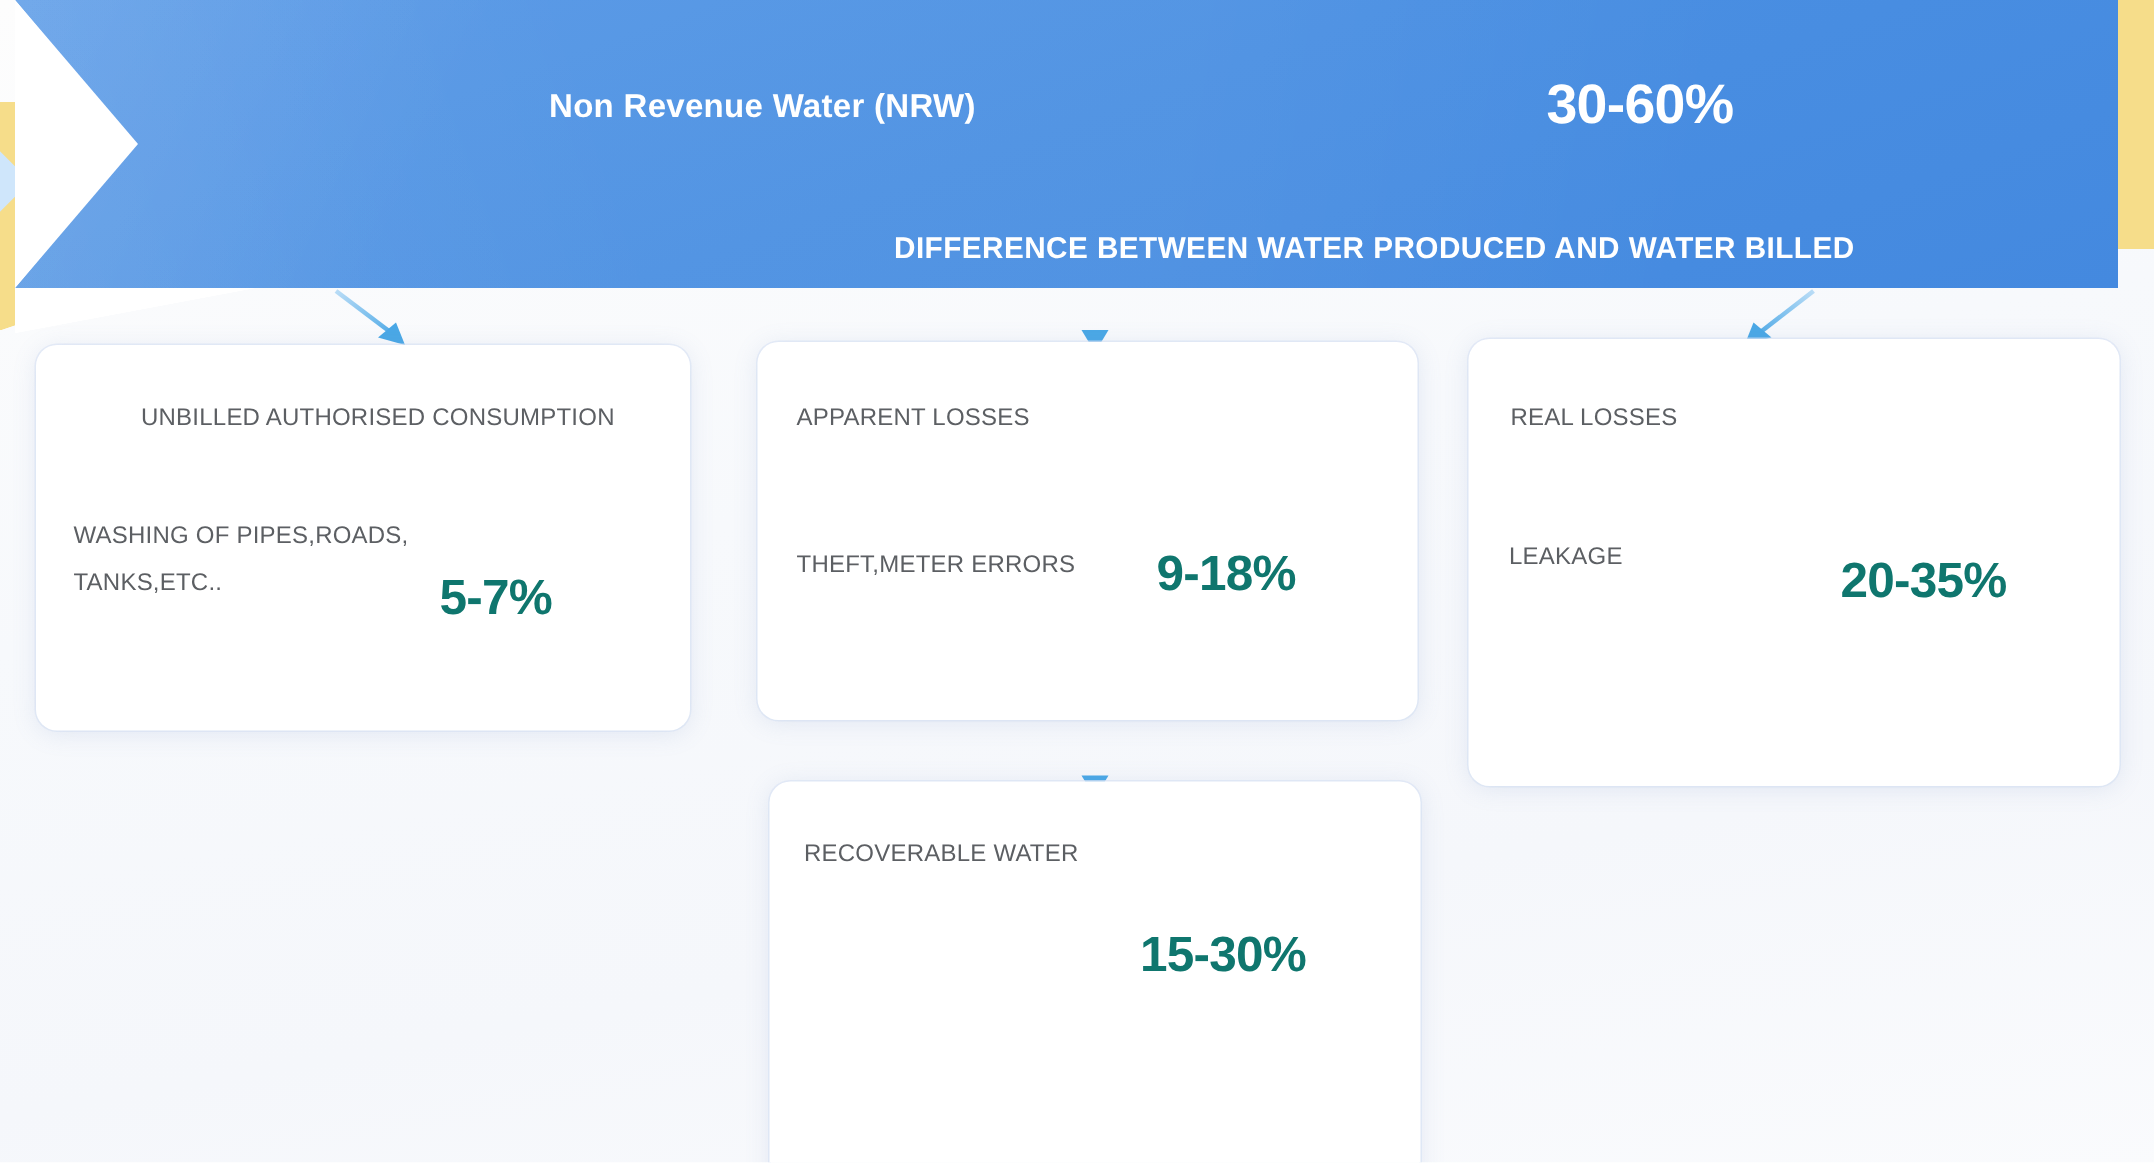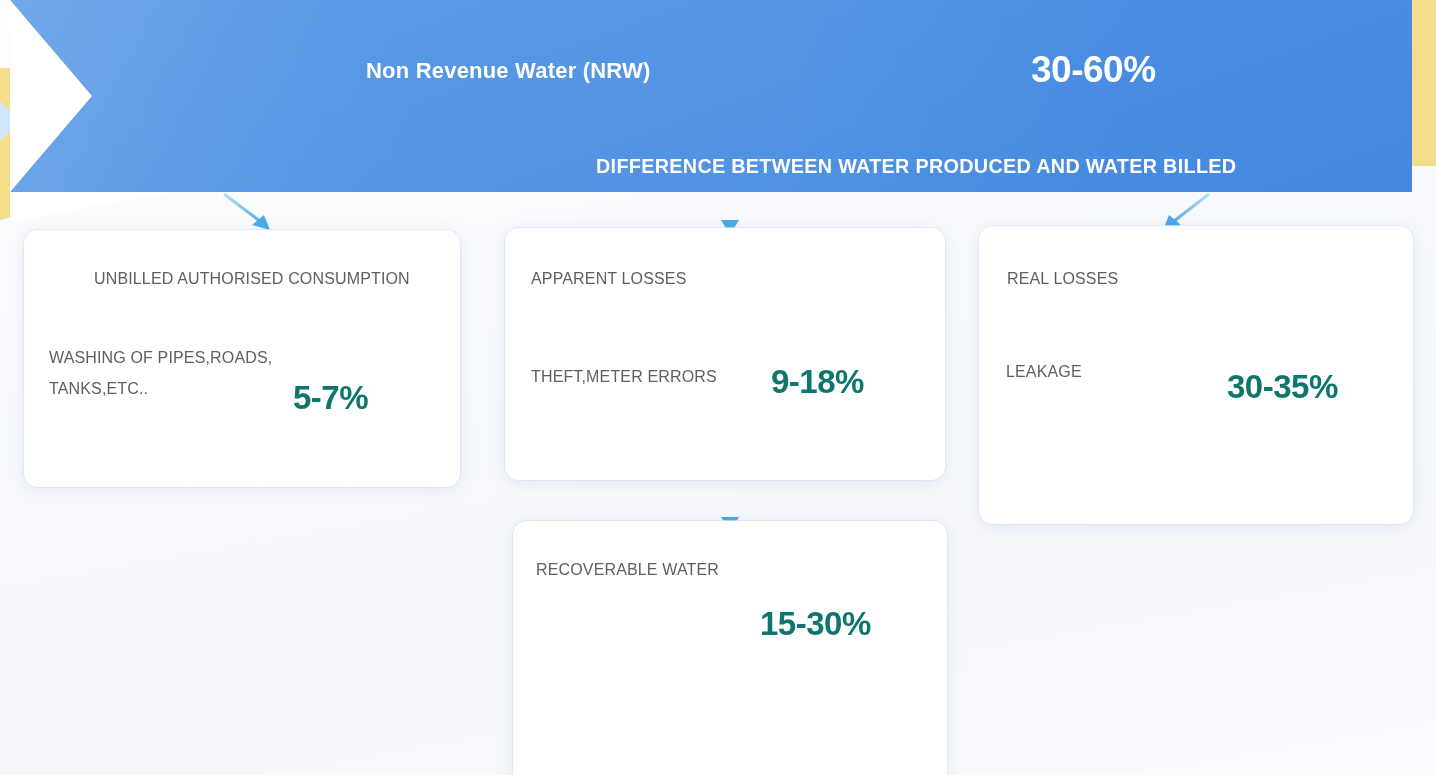--- a/index.html
+++ b/index.html
@@ -183,21 +183,21 @@
 
   #card2 .card-title { left: 26px; top: 42px; }
   #card2 .card-sub   { left: 26px; top: 133px; }
   #card2 .card-value { left: 266px; top: 135px; }
 
   #card3 .card-title { left: 28px; top: 44px; }
   #card3 .card-sub   { left: 27px; top: 130px; }
   #card3 .card-value { left: 248px; top: 142px; }
 
   #card4 .card-title { left: 23px; top: 40px; }
-  #card4 .card-value { left: 247px; top: 84px; }
+  #card4 .card-value { left: 247px; top: 96px; }
 
   
   .arrow {
     position: absolute;
     z-index: 5;
   }
   #arrow1 { left: 218px; top: 190px; }
   #arrow2 { left: 710px; top: 190px; }
   #arrow3 { left: 1155px; top: 190px; }
   #arrow4 { left: 710px; top: 487px; }
@@ -274,21 +274,21 @@
 
   <div class="card" id="card2">
     <div class="card-title">APPARENT LOSSES</div>
     <div class="card-sub">THEFT,METER ERRORS</div>
     <div class="card-value">9-18%</div>
   </div>
 
   <div class="card" id="card3">
     <div class="card-title">REAL LOSSES</div>
     <div class="card-sub">LEAKAGE</div>
-    <div class="card-value">30-35%</div>
+    <div class="card-value">20-35%</div>
   </div>
 
   <div class="card" id="card4">
     <div class="card-title">RECOVERABLE WATER</div>
     <div class="card-value">15-30%</div>
   </div>
 
 </div>
 
 </body></html>

